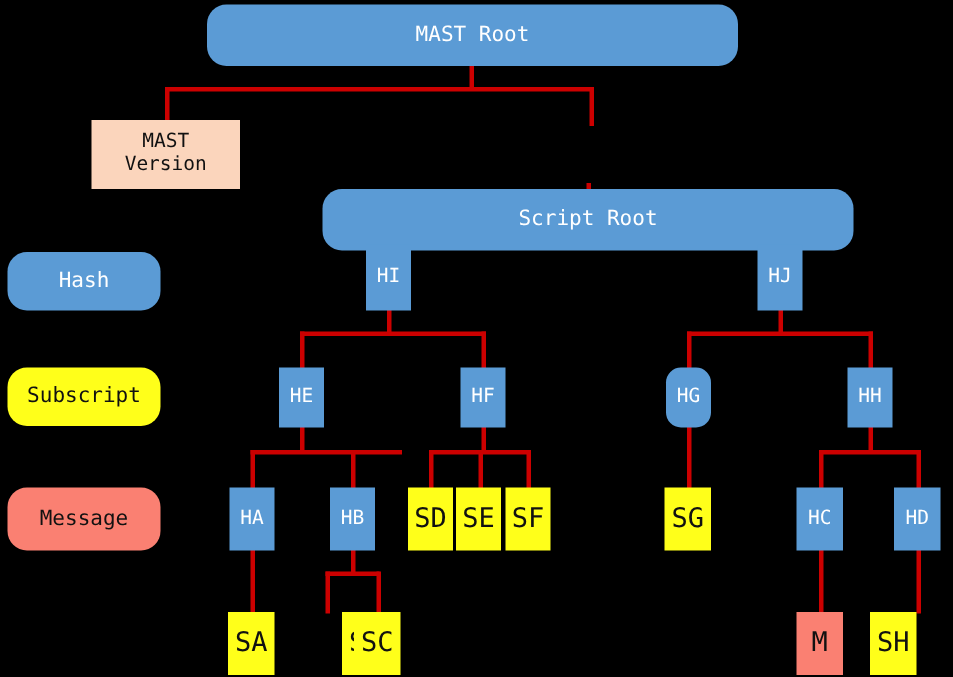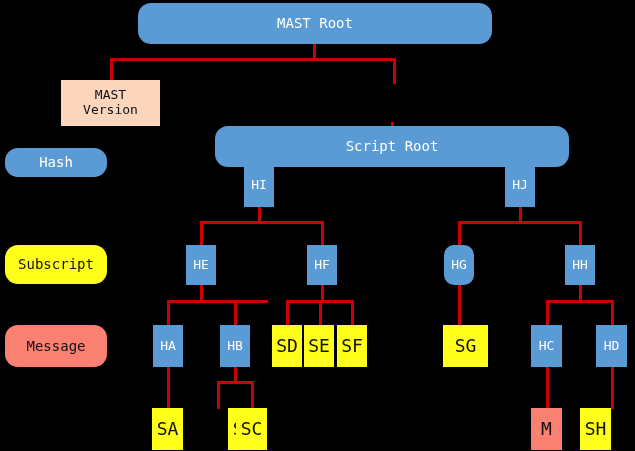--- a/index.html
+++ b/index.html
@@ -79,21 +79,21 @@
 
   <div class="edge v" style="left:234px;top:366px;height:17px;"></div>
   <div class="edge h" style="left:217px;top:381px;width:36px;"></div>
   <div class="edge v" style="left:217px;top:381px;height:28px;"></div>
   <div class="edge v" style="left:251px;top:381px;height:28px;"></div>
 
   <div class="edge v" style="left:546px;top:366px;height:43px;"></div>
 
   <div class="edge v" style="left:611px;top:366px;height:43px;"></div>
 
-  <div class="node hash f15" style="left:5px;top:148px;width:102px;height:29px;">Hash</div>
+  <div class="node hash f15" style="left:5px;top:168px;width:102px;height:39px;">Hash</div>
   <div class="node sub f15" style="left:5px;top:245px;width:102px;height:39px;">Subscript</div>
   <div class="node msg f15" style="left:5px;top:325px;width:102px;height:42px;">Message</div>
 
   <div class="node hash f15" style="left:138px;top:3px;width:354px;height:41px;">MAST Root</div>
 
   <div class="node ver f13" style="left:61px;top:80px;width:99px;height:46px;flex-direction:column;">
     <span>MAST</span>
     <span>Version</span>
   </div>
 
@@ -107,21 +107,21 @@
   <div class="node hash f13" style="left:444px;top:245px;width:30px;height:40px;border-radius:10px;">HG</div>
   <div class="node hash f13" style="left:565px;top:245px;width:30px;height:40px;">HH</div>
 
   <div class="node hash f13" style="left:153px;top:325px;width:30px;height:42px;">HA</div>
   <div class="node hash f13" style="left:220px;top:325px;width:30px;height:42px;">HB</div>
 
   <div class="node sub f12" style="left:272px;top:325px;width:30px;height:42px;">SD</div>
   <div class="node sub f12" style="left:304px;top:325px;width:30px;height:42px;">SE</div>
   <div class="node sub f12" style="left:337px;top:325px;width:30px;height:42px;">SF</div>
 
-  <div class="node sub f12" style="left:443px;top:325px;width:45px;height:42px;">SG</div>
+  <div class="node sub f12" style="left:443px;top:325px;width:31px;height:42px;">SG</div>
 
   <div class="node hash f13" style="left:531px;top:325px;width:31px;height:42px;">HC</div>
   <div class="node hash f13" style="left:596px;top:325px;width:31px;height:42px;">HD</div>
 
   <div class="node sub f12" style="left:152px;top:408px;width:31px;height:42px;">SA</div>
   <div class="node sub f12" style="left:202px;top:408px;width:31px;height:42px;margin-left:26px;">SB</div>
   <div class="node sub f12" style="left:236px;top:408px;width:31px;height:42px;">SC</div>
 
   <div class="node msg f12" style="left:531px;top:408px;width:31px;height:42px;">M</div>
   <div class="node sub f12" style="left:580px;top:408px;width:31px;height:42px;">SH</div>

